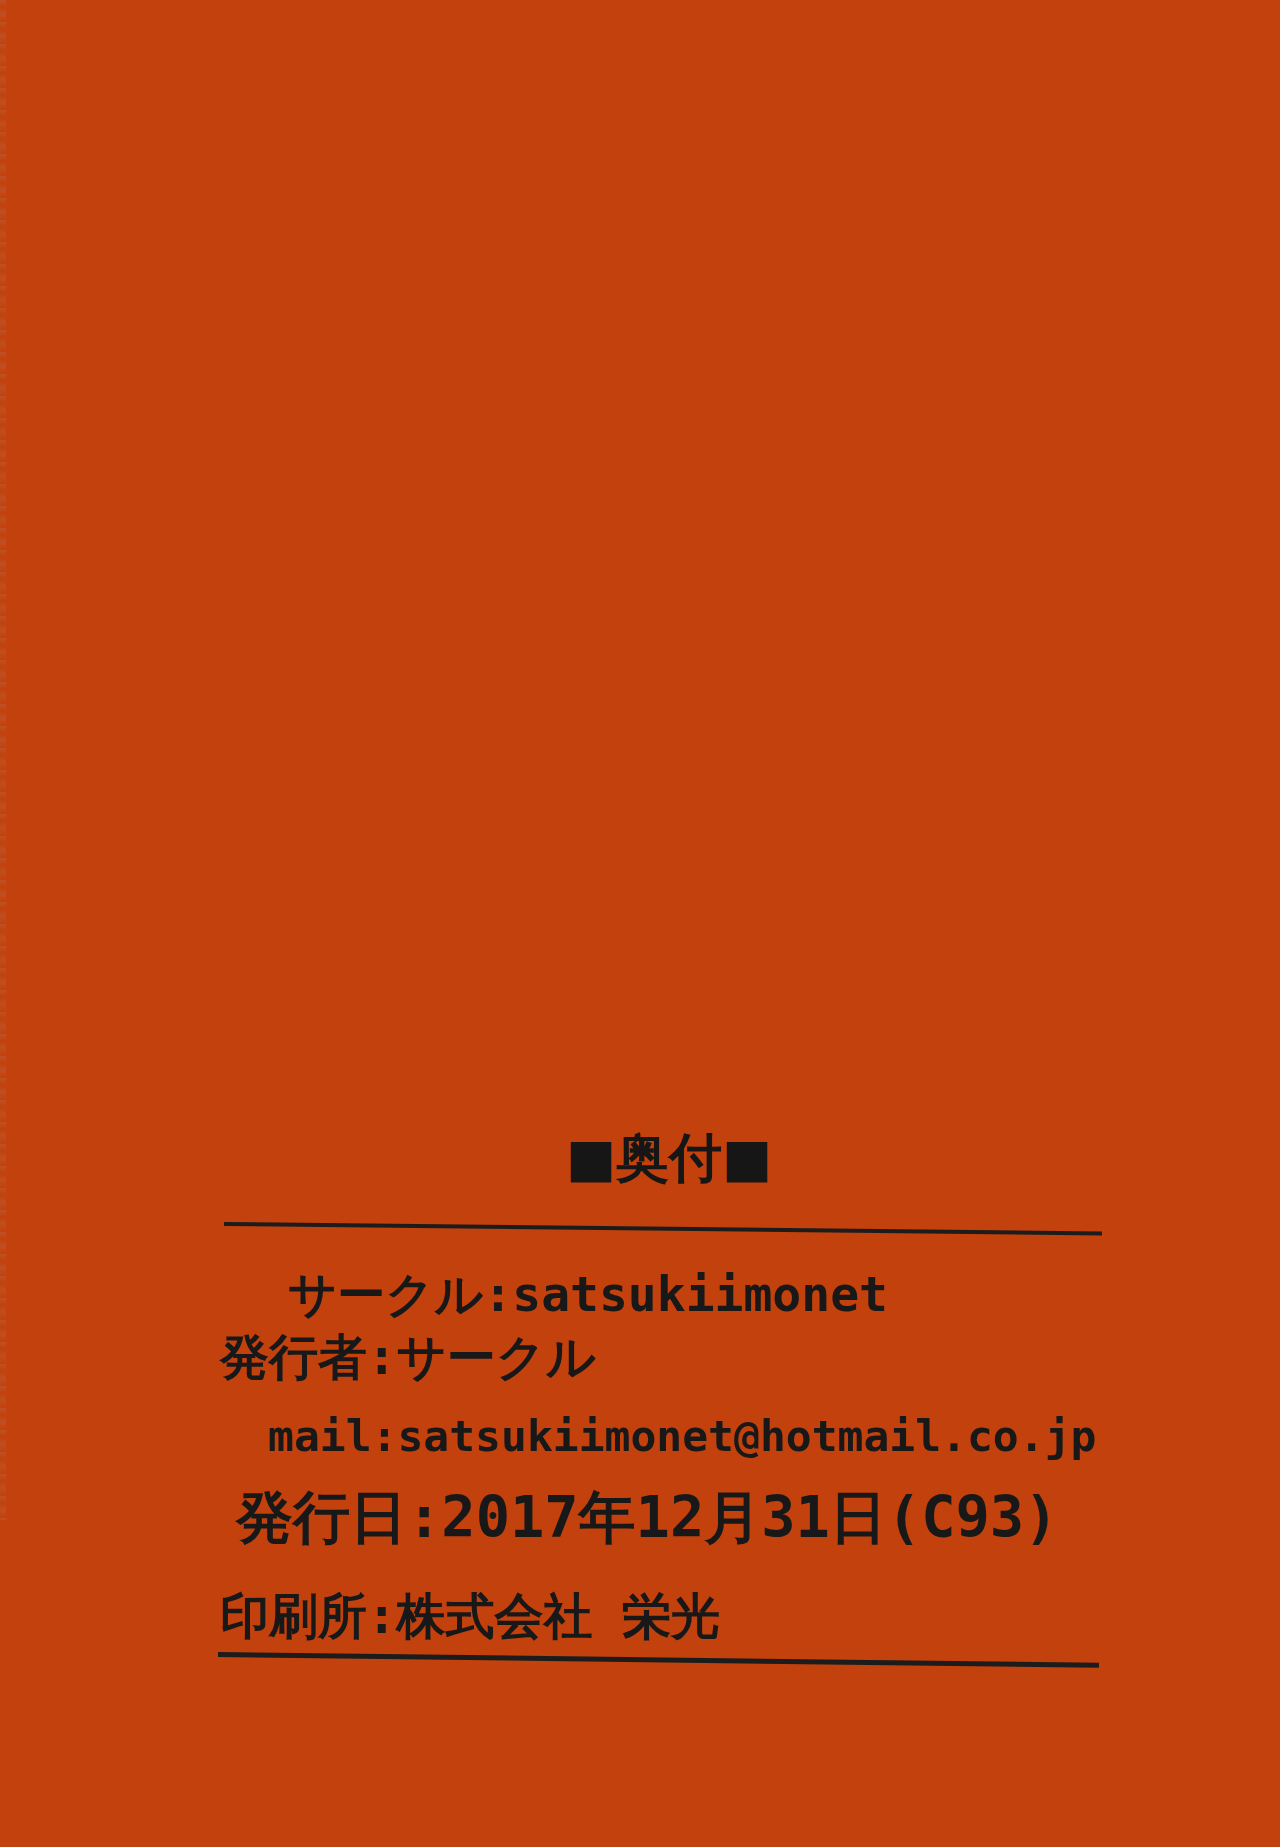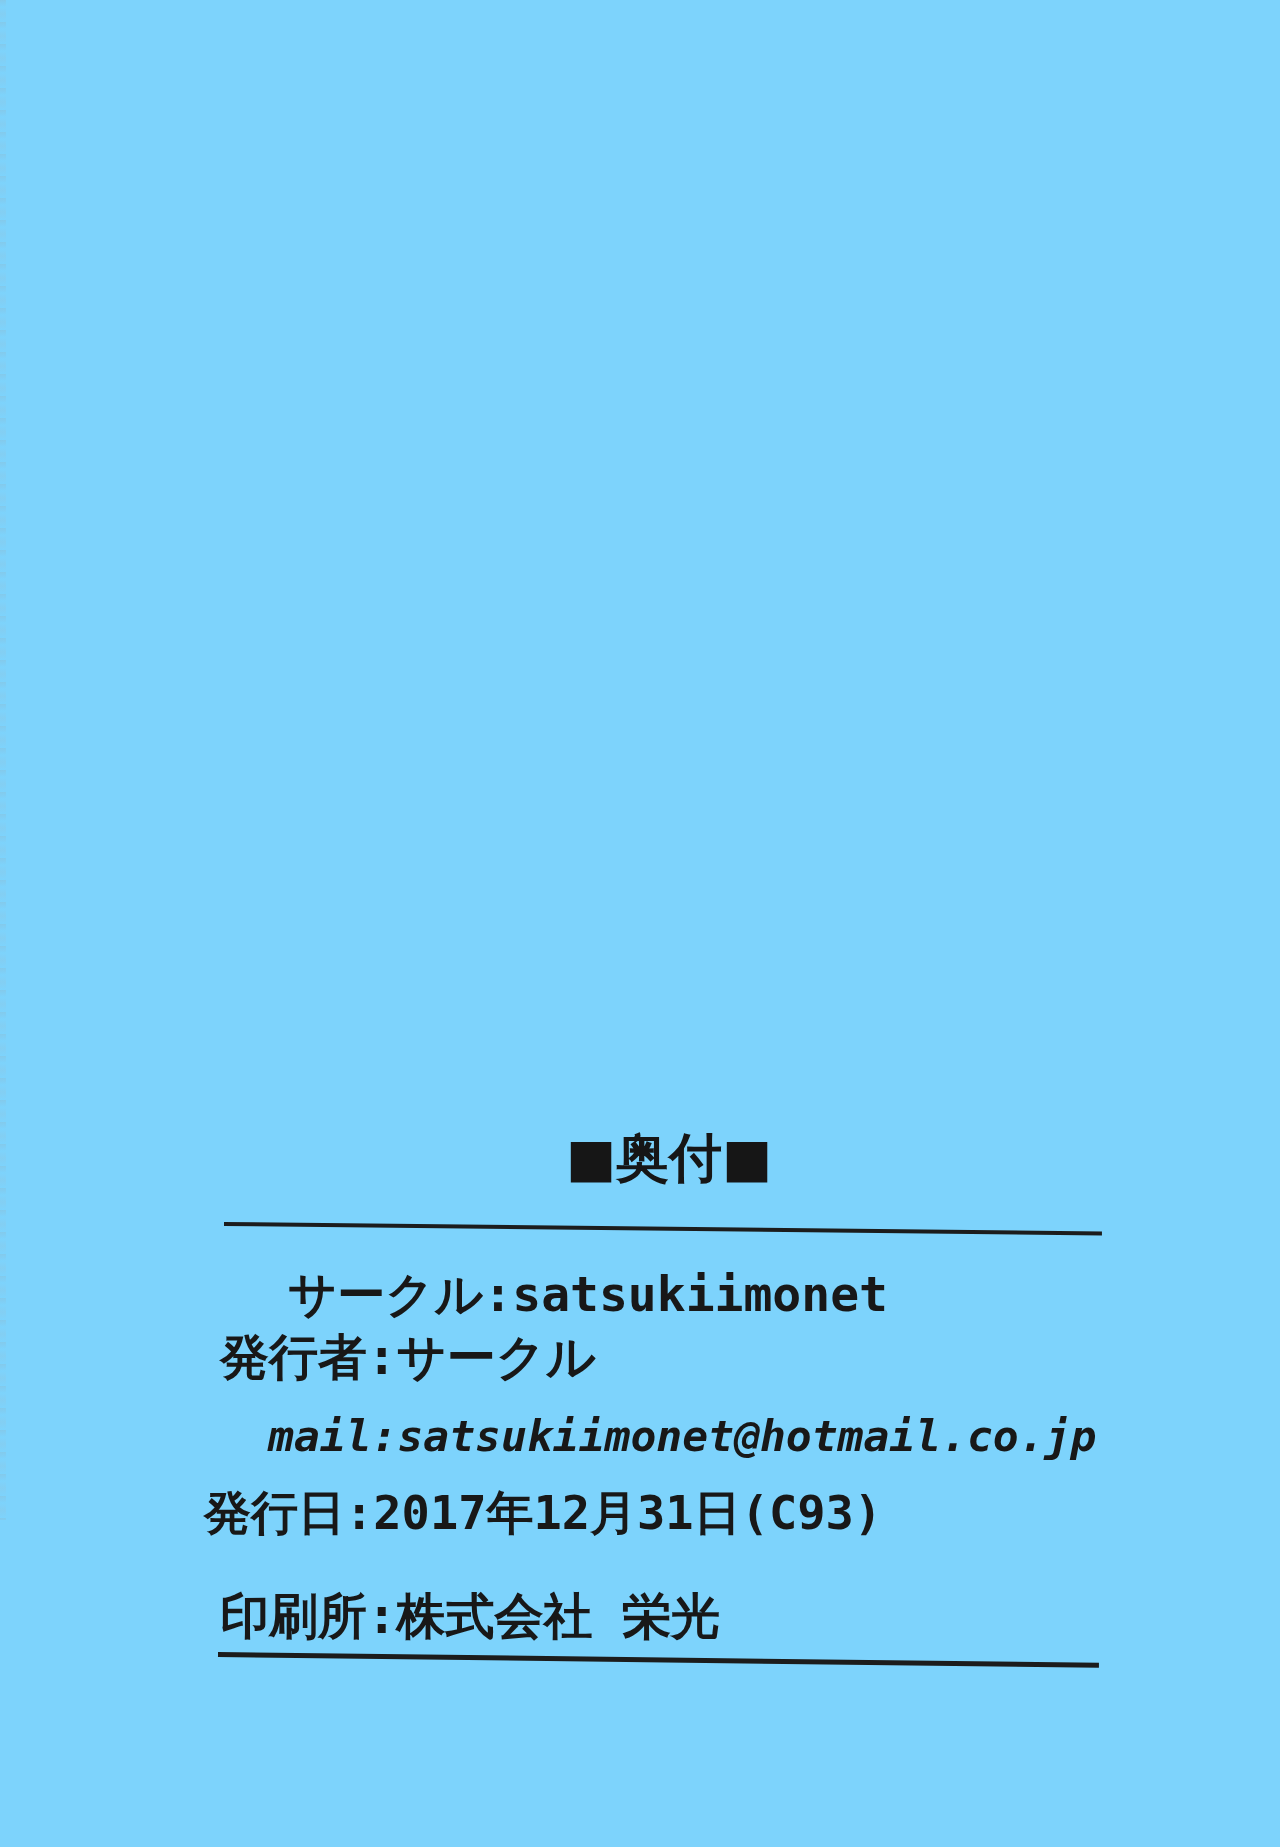--- a/index.html
+++ b/index.html
@@ -4,21 +4,21 @@
 <style>
   html, body {
     margin: 0;
     padding: 0;
     background: #ffffff;
   }
   .page {
     position: relative;
     width: 1280px;
     height: 1847px;
-    background: #7dd3fc;
+    background: #c2410c;
     overflow: hidden;
     font-family: "DejaVu Sans Mono", "DejaVu Sans", "Liberation Sans", sans-serif;
     color: #1a1a1a;
   }
   
   .scan-edge {
     position: absolute;
     left: 0;
     top: 0;
     width: 6px;
@@ -64,22 +64,22 @@
   }
   .colophon-line {
     position: absolute;
     white-space: nowrap;
     font-weight: 700;
     line-height: 1.05;
     color: #181818;
   }
   .line-circle   { left: 288px; top: 1261px; font-size: 48px; margin-top: 8px; }
   .line-publisher{ left: 220px; top: 1332px; font-size: 49px; }
-  .line-mail     { left: 268px; top: 1414px; font-size: 43px; font-style: italic; }
-  .line-date     { left: 204px; top: 1488px; font-size: 47px; }
+  .line-mail     { left: 268px; top: 1414px; font-size: 43px; }
+  .line-date     { left: 236px; top: 1488px; font-size: 57px; }
   .line-printer  { left: 220px; top: 1567px; font-size: 49px; margin-top: 24px; }
 </style>
 </head>
 <body>
 
 <div class="page">
 
   <div class="scan-edge"></div>
 
   <div class="section-title">■奥付■</div>

